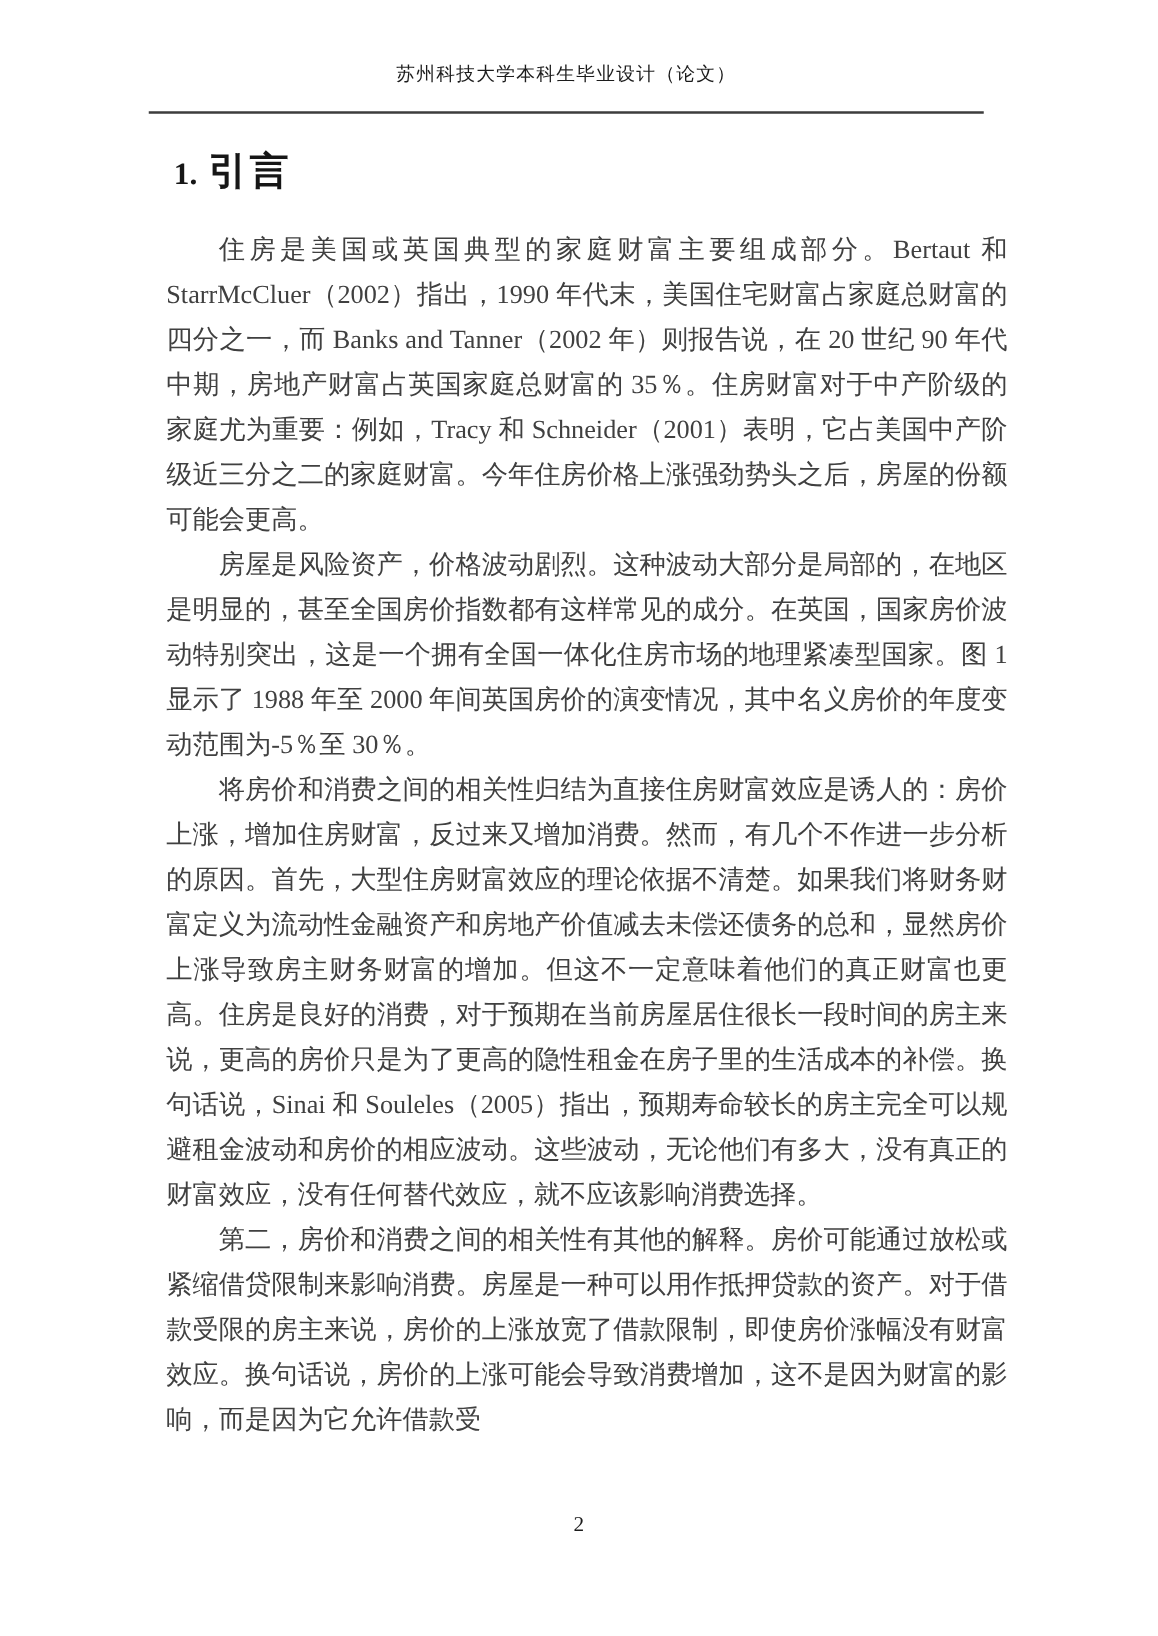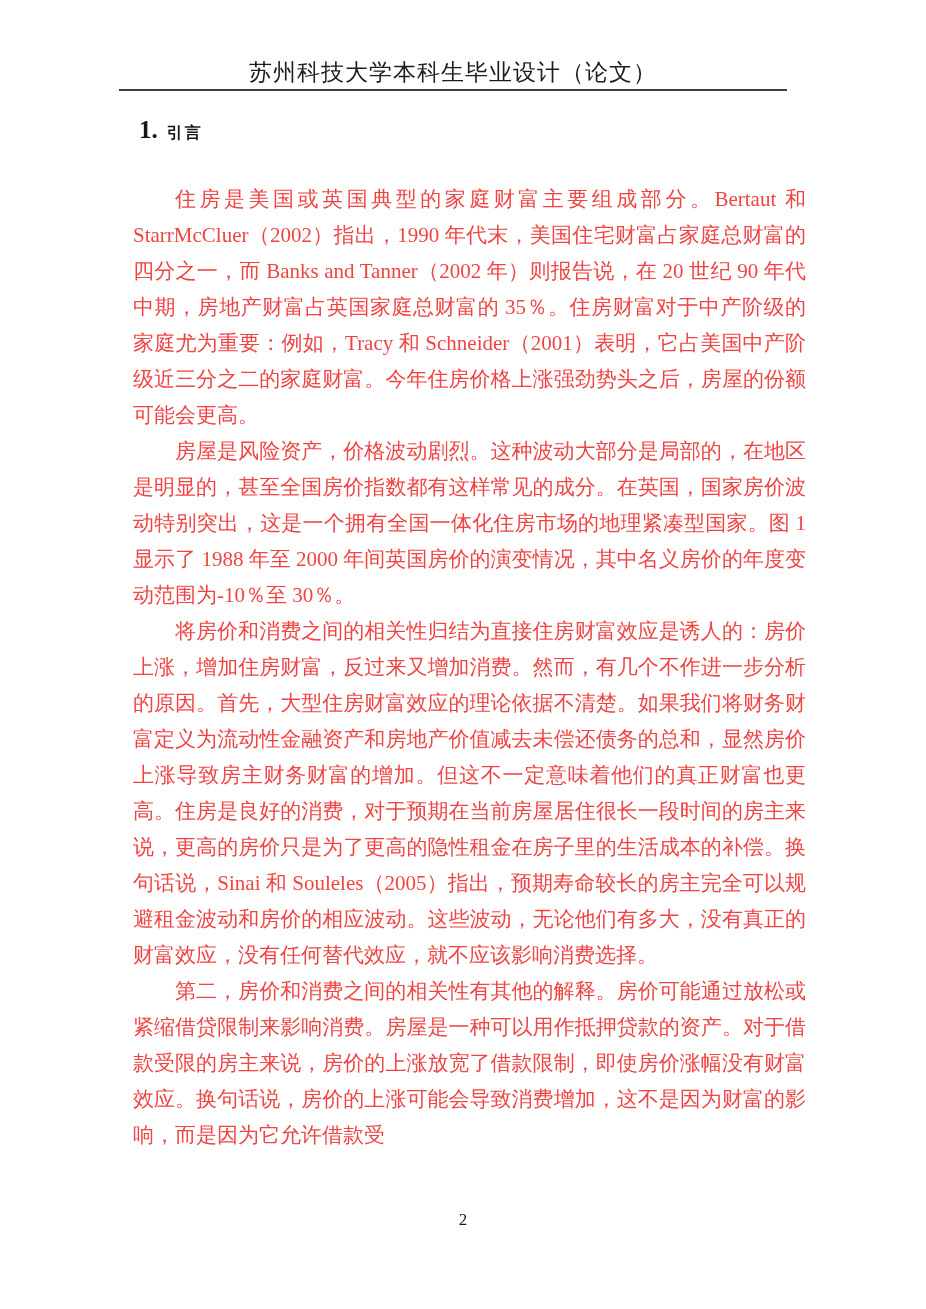--- a/index.html
+++ b/index.html
@@ -21,61 +21,61 @@
     left: 119px;
     top: 0;
     width: 668px;
     height: 89px;
     border-bottom: 2px solid #3d3d3d;
     display: flex;
     align-items: flex-end;
     justify-content: center;
   }
   .running-header .header-title {
-    font-size: 23px;
+    font-size: 15px;
     letter-spacing: 1px;
-    padding-bottom: 1px;
+    padding-bottom: 20px;
     color: #1c1c1c;
     white-space: nowrap;
   }
   .section-heading {
     position: absolute;
     left: 139px;
     top: 116px;
     display: flex;
     align-items: baseline;
   }
   .section-heading .heading-number {
     font-family: "Liberation Serif", "DejaVu Serif", serif;
     font-size: 25px;
     font-weight: 600;
     margin-right: 9px;
   }
   .section-heading .heading-text {
     font-family: "Liberation Sans", "DejaVu Sans", sans-serif;
-    font-size: 16px;
+    font-size: 31px;
     font-weight: 800;
     letter-spacing: 2px;
   }
   .body-text {
     position: absolute;
     left: 133px;
     top: 181px;
     width: 673px;
   }
   .body-text p {
     margin: 0;
     padding: 0;
     font-size: 21px;
     line-height: 36px;
     text-align: justify;
     text-justify: inter-character;
     text-indent: 2em;
     word-break: break-word;
-    color: #ef4444;
+    color: #404040;
   }
   .page-footer {
     position: absolute;
     left: 0;
     top: 1210px;
     width: 926px;
     text-align: center;
   }
   .page-footer .page-number {
     font-size: 17px;
@@ -91,21 +91,21 @@
     <div class="header-title">苏州科技大学本科生毕业设计（论文）</div>
   </div>
 
   <div class="section-heading">
     <span class="heading-number">1.</span>
     <span class="heading-text">引言</span>
   </div>
 
   <div class="body-text">
     <p>住房是美国或英国典型的家庭财富主要组成部分。Bertaut 和 StarrMcCluer（2002）指出，1990 年代末，美国住宅财富占家庭总财富的四分之一，而 Banks and Tanner（2002 年）则报告说，在 20 世纪 90 年代中期，房地产财富占英国家庭总财富的 35％。住房财富对于中产阶级的家庭尤为重要：例如，Tracy 和 Schneider（2001）表明，它占美国中产阶级近三分之二的家庭财富。今年住房价格上涨强劲势头之后，房屋的份额可能会更高。</p>
-    <p>房屋是风险资产，价格波动剧烈。这种波动大部分是局部的，在地区是明显的，甚至全国房价指数都有这样常见的成分。在英国，国家房价波动特别突出，这是一个拥有全国一体化住房市场的地理紧凑型国家。图 1 显示了 1988 年至 2000 年间英国房价的演变情况，其中名义房价的年度变动范围为-10％至 30％。</p>
+    <p>房屋是风险资产，价格波动剧烈。这种波动大部分是局部的，在地区是明显的，甚至全国房价指数都有这样常见的成分。在英国，国家房价波动特别突出，这是一个拥有全国一体化住房市场的地理紧凑型国家。图 1 显示了 1988 年至 2000 年间英国房价的演变情况，其中名义房价的年度变动范围为-5％至 30％。</p>
     <p>将房价和消费之间的相关性归结为直接住房财富效应是诱人的：房价上涨，增加住房财富，反过来又增加消费。然而，有几个不作进一步分析的原因。首先，大型住房财富效应的理论依据不清楚。如果我们将财务财富定义为流动性金融资产和房地产价值减去未偿还债务的总和，显然房价上涨导致房主财务财富的增加。但这不一定意味着他们的真正财富也更高。住房是良好的消费，对于预期在当前房屋居住很长一段时间的房主来说，更高的房价只是为了更高的隐性租金在房子里的生活成本的补偿。换句话说，Sinai 和 Souleles（2005）指出，预期寿命较长的房主完全可以规避租金波动和房价的相应波动。这些波动，无论他们有多大，没有真正的财富效应，没有任何替代效应，就不应该影响消费选择。</p>
     <p>第二，房价和消费之间的相关性有其他的解释。房价可能通过放松或紧缩借贷限制来影响消费。房屋是一种可以用作抵押贷款的资产。对于借款受限的房主来说，房价的上涨放宽了借款限制，即使房价涨幅没有财富效应。换句话说，房价的上涨可能会导致消费增加，这不是因为财富的影响，而是因为它允许借款受</p>
   </div>
 
   <div class="page-footer">
     <span class="page-number">2</span>
   </div>
 
 </div>
 

